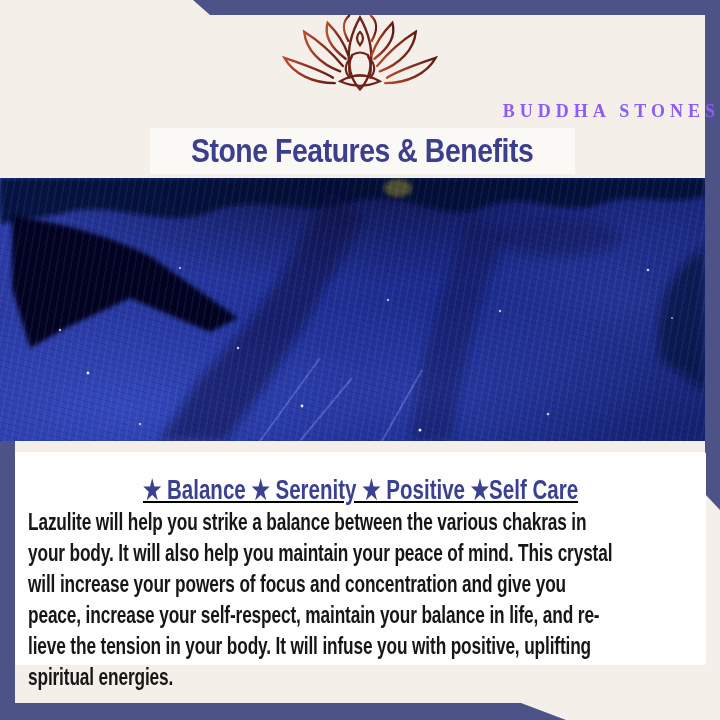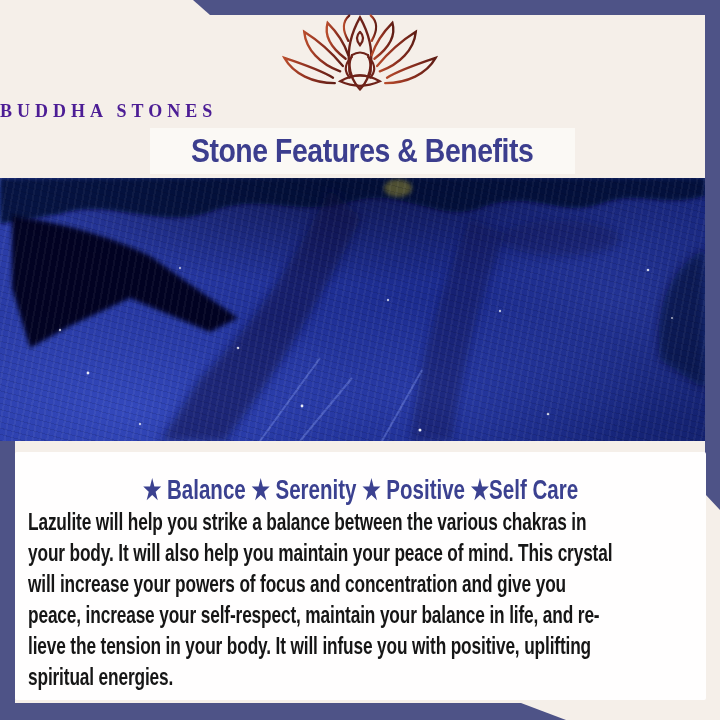--- a/index.html
+++ b/index.html
@@ -24,23 +24,23 @@
     -webkit-clip-path:polygon(0 0,521px 0,100% 100%,0 100%);
     clip-path:polygon(0 0,521px 0,100% 100%,0 100%);
   }
   .left-strip-dark{position:absolute;left:0;top:196px;width:15px;height:245px;background:#2a316e;}
   .left-strip-light{position:absolute;left:0;top:441px;width:15px;height:279px;background:#4e5387;}
 
   
   .logo{position:absolute;left:0;top:12px;width:720px;text-align:center;}
   .logo svg{display:inline-block;}
   .brand{
-    position:absolute;left:0;top:101px;width:720px;text-align:left;
+    position:absolute;left:0;top:101px;width:720px;text-align:right;
     font-family:"Liberation Serif",serif;font-weight:bold;font-size:18px;
-    letter-spacing:5px;color:#4c1d95;
+    letter-spacing:5px;color:#8b5cf6;
   }
 
   
   .title-band{
     position:absolute;left:150px;top:128px;width:425px;height:46px;background:#fbf9f5;
     display:flex;align-items:center;justify-content:center;
   }
   .title-band .title{
     font-size:33px;font-weight:bold;color:#3c3e8e;white-space:nowrap;
     transform:scaleX(.86);transform-origin:center center;letter-spacing:-.5px;
@@ -70,22 +70,22 @@
     background:#3f4489;border-radius:0 4px 4px 0;
     display:flex;align-items:center;justify-content:center;
   }
   .stone-label span{
     color:#ffffff;font-weight:bold;font-size:26px;letter-spacing:.5px;
     transform:scaleX(.82);transform-origin:center center;white-space:nowrap;
   }
 
   
   .card{
-    position:absolute;left:15px;top:452px;width:691px;height:248px;
-    background:#fffefe;border-radius:2px;
+    position:absolute;left:15px;top:452px;width:691px;height:213px;
+    background:#fffefe;border-radius:2px;text-decoration:underline;
   }
   .benefits{
     margin-top:22px;width:100%;text-align:center;white-space:nowrap;
     font-size:27px;font-weight:bold;color:#3b4190;
     transform:scaleX(.76);transform-origin:center top;
   }
   .body-text{
     position:absolute;left:13px;top:54px;width:920px;
     font-size:24px;line-height:31px;font-weight:bold;color:#161616;
     letter-spacing:-.2px;white-space:pre;

